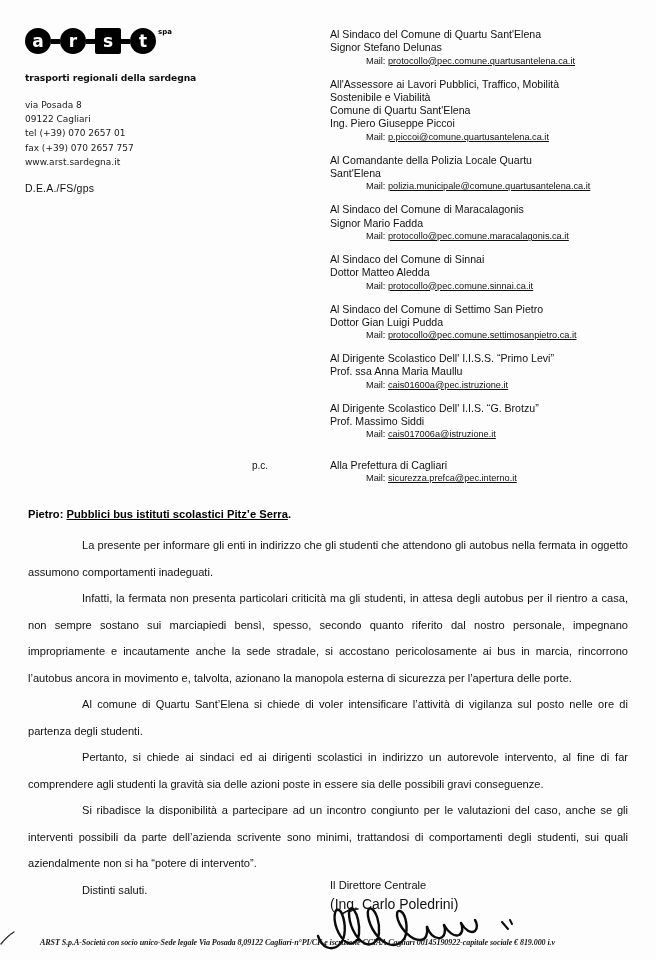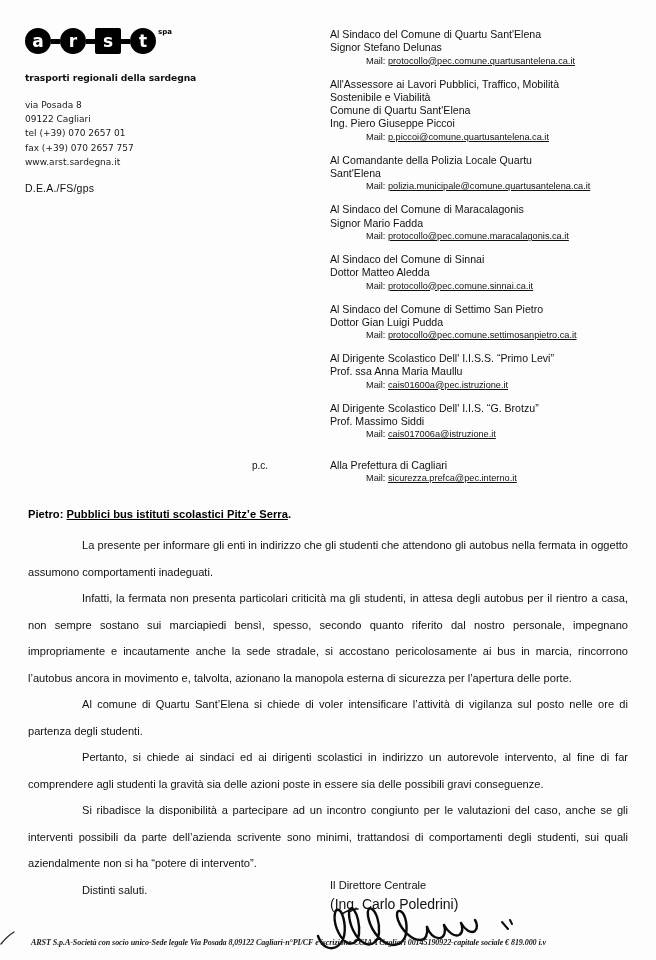--- a/index.html
+++ b/index.html
@@ -187,21 +187,21 @@
     left: 312px;
     top: 900px;
     width: 240px;
     height: 56px;
     pointer-events: none;
   }
 
   
   .footer {
     position: absolute;
-    left: 31px;
+    left: 40px;
     top: 938px;
     width: 610px;
     font-family: "Liberation Serif", serif;
     font-style: italic;
     font-weight: 700;
     font-size: 8.1px;
     letter-spacing: -0.1px;
     color: #1a1a1a;
     white-space: nowrap;
   }

